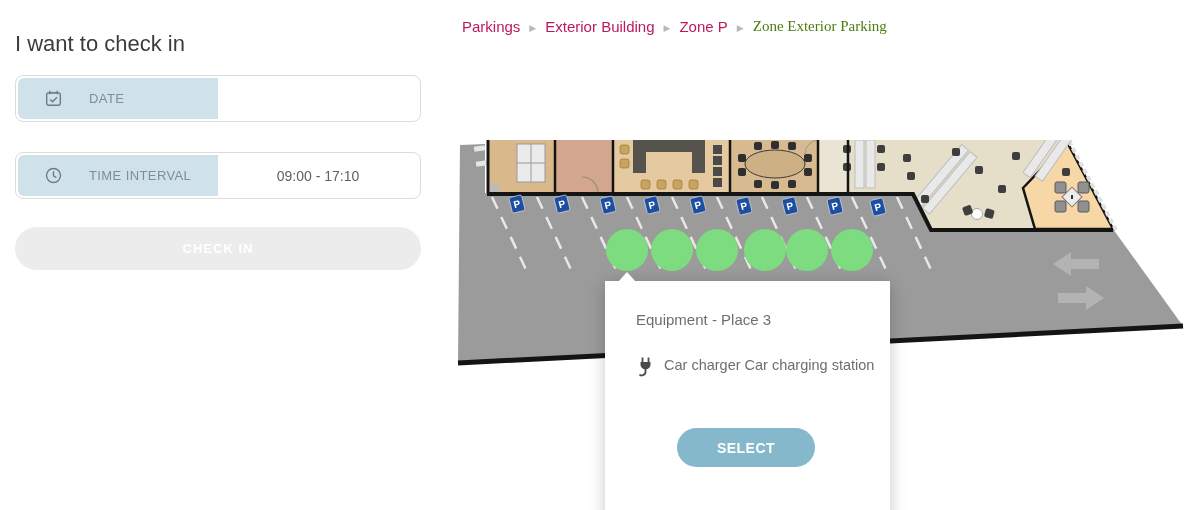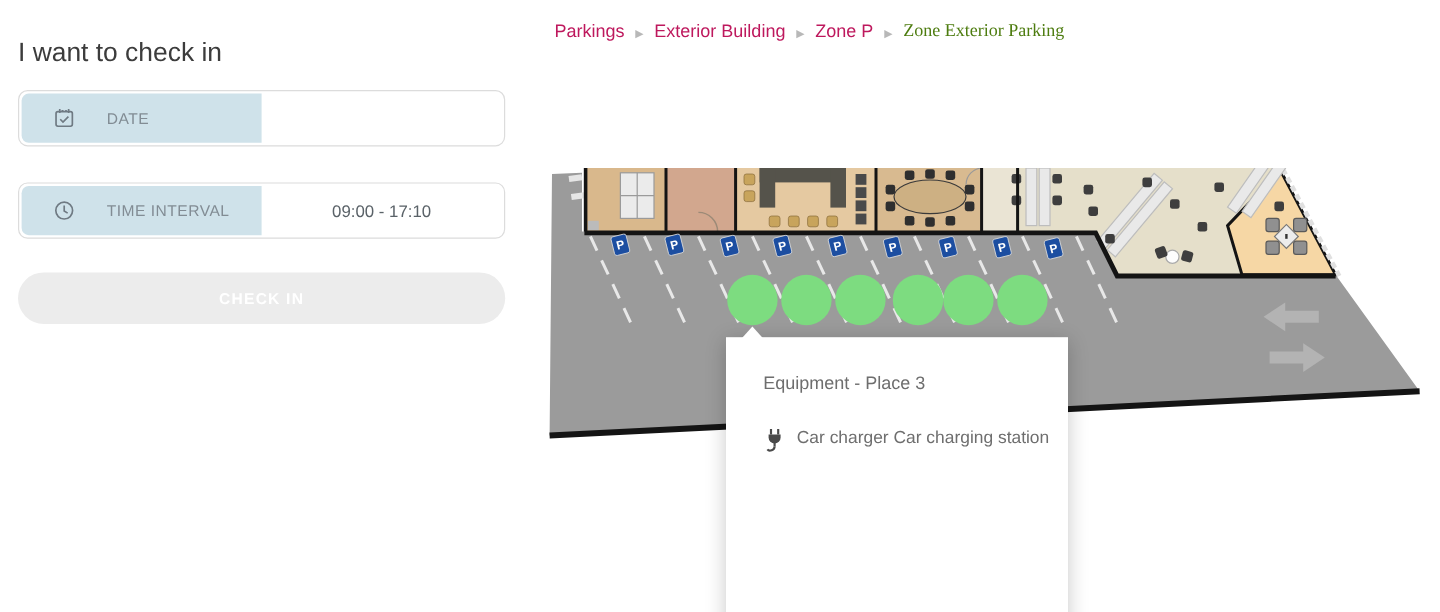--- a/index.html
+++ b/index.html
@@ -302,13 +302,14 @@
       <svg width="15" height="20" viewBox="0 0 15 20" fill="none" stroke="#4a4a4a" stroke-width="1.8">
         <line x1="4.5" y1="0.5" x2="4.5" y2="5"></line>
         <line x1="10.5" y1="0.5" x2="10.5" y2="5"></line>
         <path d="M2.5 5 h10 v2.5 a5 5 0 0 1 -10 0 z" fill="#4a4a4a" stroke="none"></path>
         <line x1="7.5" y1="12" x2="7.5" y2="15"></line>
         <path d="M7.5 15 c0 3 -4.5 4.5 -6 2.5"></path>
       </svg>
     </span>
     <span>Car charger Car charging station</span>
   </div>
+  <button id="select-btn">SELECT</button>
 </div>
 
 </body></html>

